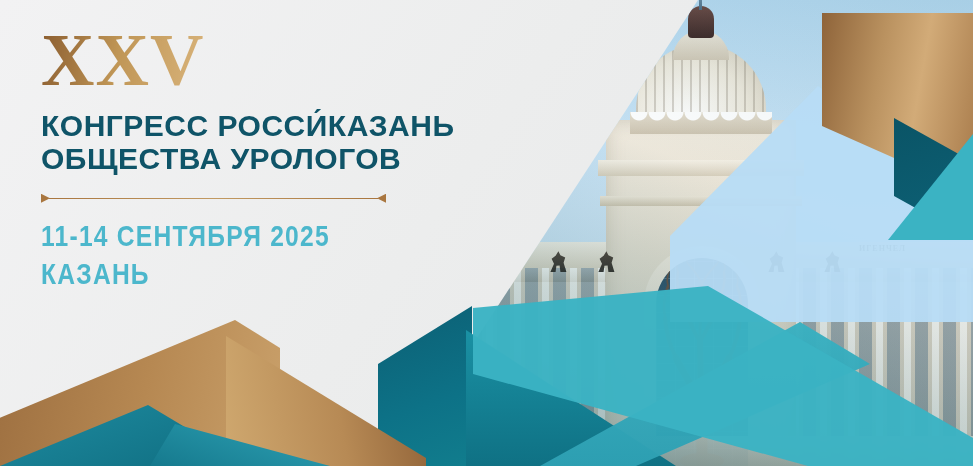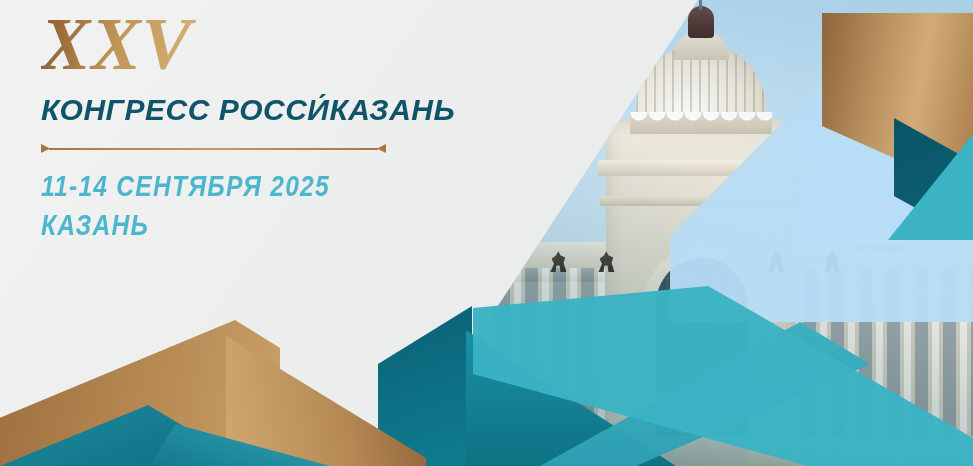--- a/index.html
+++ b/index.html
@@ -194,21 +194,21 @@
     clip-path:polygon(95px 22px, 330px 0, 595px 152px, 595px 180px, 430px 180px, 95px 88px);
     opacity:.97;
   }
   .g-teal-sweep{
     left:540px;top:300px;width:433px;height:166px;
     background:linear-gradient(180deg,#3bb3c3,#2ea0b3);
     clip-path:polygon(0 166px, 260px 22px, 330px 64px, 96px 166px);
     opacity:.97;
   }
   
-  .text-block{position:absolute;left:41px;top:8px;width:450px;font-style:italic;}
+  .text-block{position:absolute;left:41px;top:24px;width:450px;}
   .xxv{
     font-size:74px;line-height:.98;font-weight:bold;letter-spacing:1px;
     font-family:"Liberation Serif", serif;
     background:linear-gradient(102deg,#8a5c2f 0%,#c09656 18%,#d9b47b 38%,#b8894f 58%,#d3a96f 78%,#9d6f3f 100%);
     -webkit-background-clip:text;background-clip:text;
     color:transparent;-webkit-text-fill-color:transparent;
     margin:0 0 12px 0;
   }
   .congress-line{
     font-size:30px;line-height:1.12;font-weight:bold;letter-spacing:.5px;
@@ -323,20 +323,21 @@
   <div class="geo g-band-bright"></div>
 
   <div class="geo g-gold-peak-a"></div>
   <div class="geo g-gold-peak-b"></div>
   <div class="geo g-teal-peak-a"></div>
   <div class="geo g-teal-peak-b"></div>
 
   <div class="text-block">
     <div class="xxv">XXV</div>
     <div class="congress-line">КОНГРЕСС РОССИ́КАЗАНЬ</div>
+    <div class="congress-line">ОБЩЕСТВА УРОЛОГОВ</div>
 
     <div class="divider">
       <div class="tip l"></div>
       <div class="bar"></div>
       <div class="tip r"></div>
     </div>
 
     <div class="date-line">11-14 СЕНТЯБРЯ 2025</div>
     <div class="city-line">КАЗАНЬ</div>
   </div>

